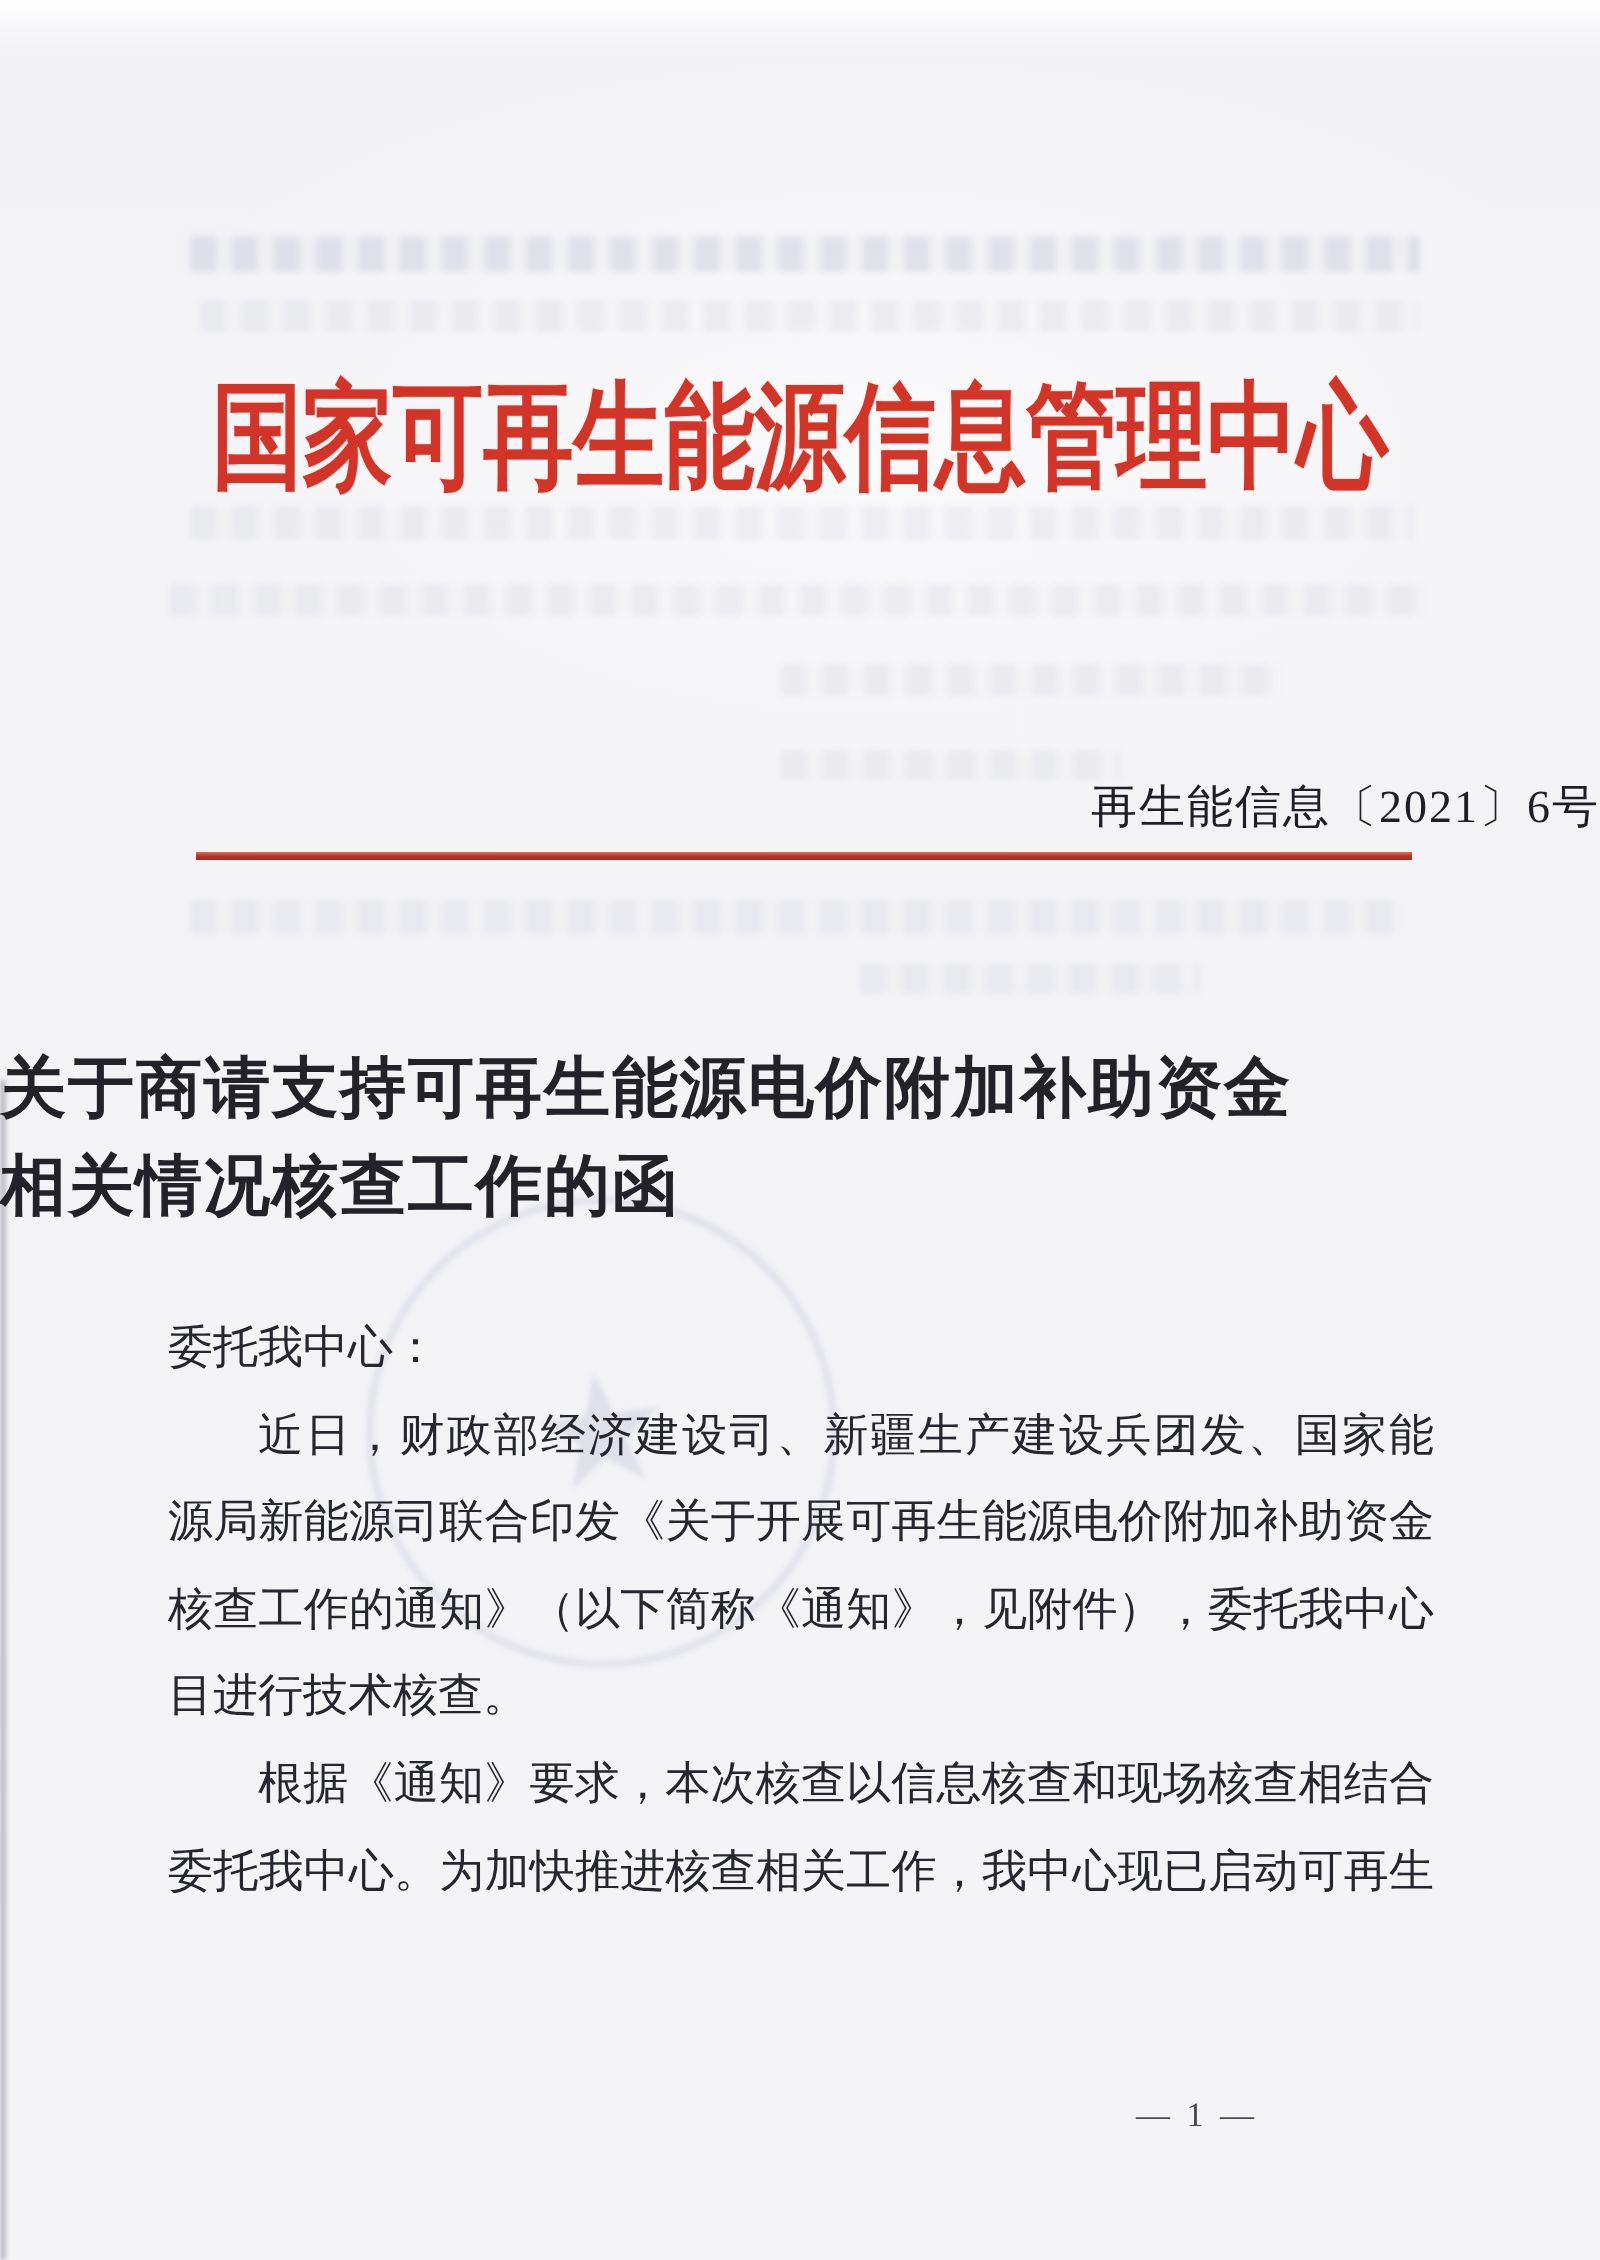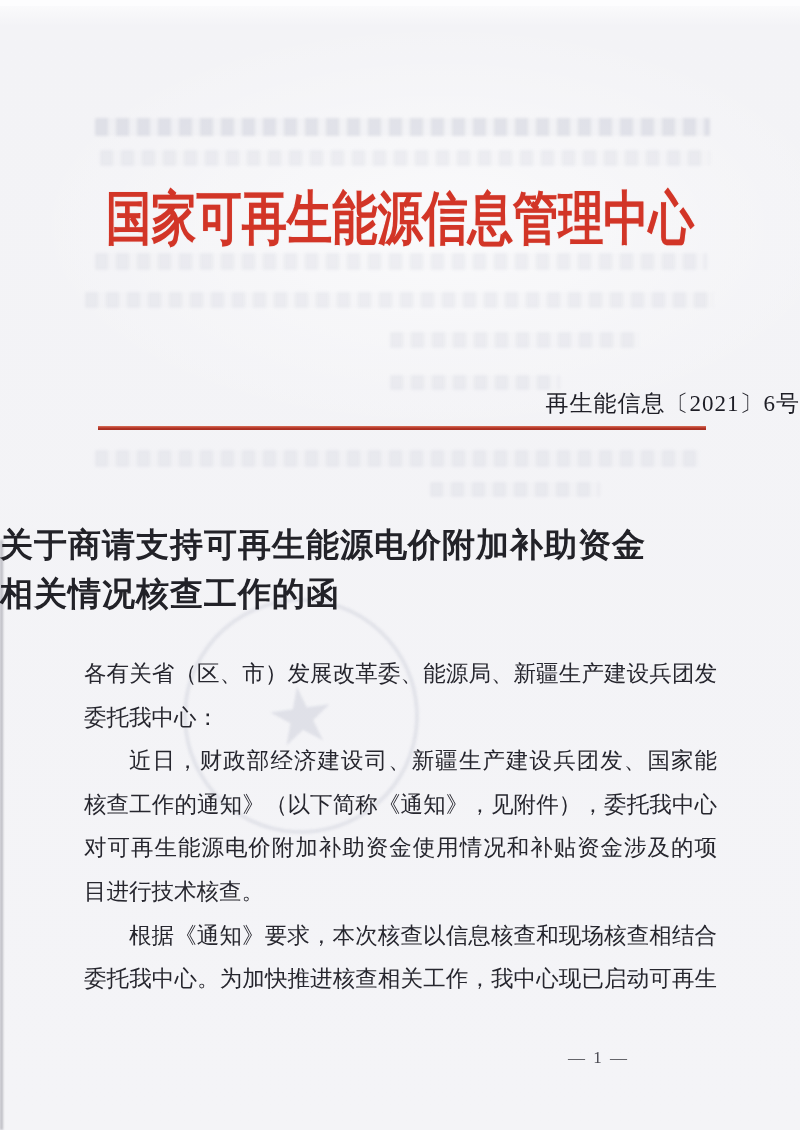--- a/index.html
+++ b/index.html
@@ -95,25 +95,24 @@
   <div class="doc-number">再生能信息〔2021〕6号</div>
 
   <div class="red-rule"></div>
 
   <div class="doc-title">
     <div>关于商请支持可再生能源电价附加补助资金</div>
     <div>相关情况核查工作的函</div>
   </div>
 
   <div class="body-text">
-    <div class="line j">各有关省（区、市）发展改革委、能源局、新疆生产建设兵团发</div>
     <div class="line">委托我中心：</div>
     <div class="line j indent">近日，财政部经济建设司、新疆生产建设兵团发、国家能</div>
+    <div class="line j">源局新能源司联合印发《关于开展可再生能源电价附加补助资金</div>
     <div class="line j">核查工作的通知》（以下简称《通知》，见附件），委托我中心</div>
-    <div class="line j">对可再生能源电价附加补助资金使用情况和补贴资金涉及的项</div>
     <div class="line">目进行技术核查。</div>
     <div class="line j indent">根据《通知》要求，本次核查以信息核查和现场核查相结合</div>
     <div class="line j">委托我中心。为加快推进核查相关工作，我中心现已启动可再生</div>
   </div>
 
   <div class="page-number">— 1 —</div>
 
 </div>
 
 </body></html>

